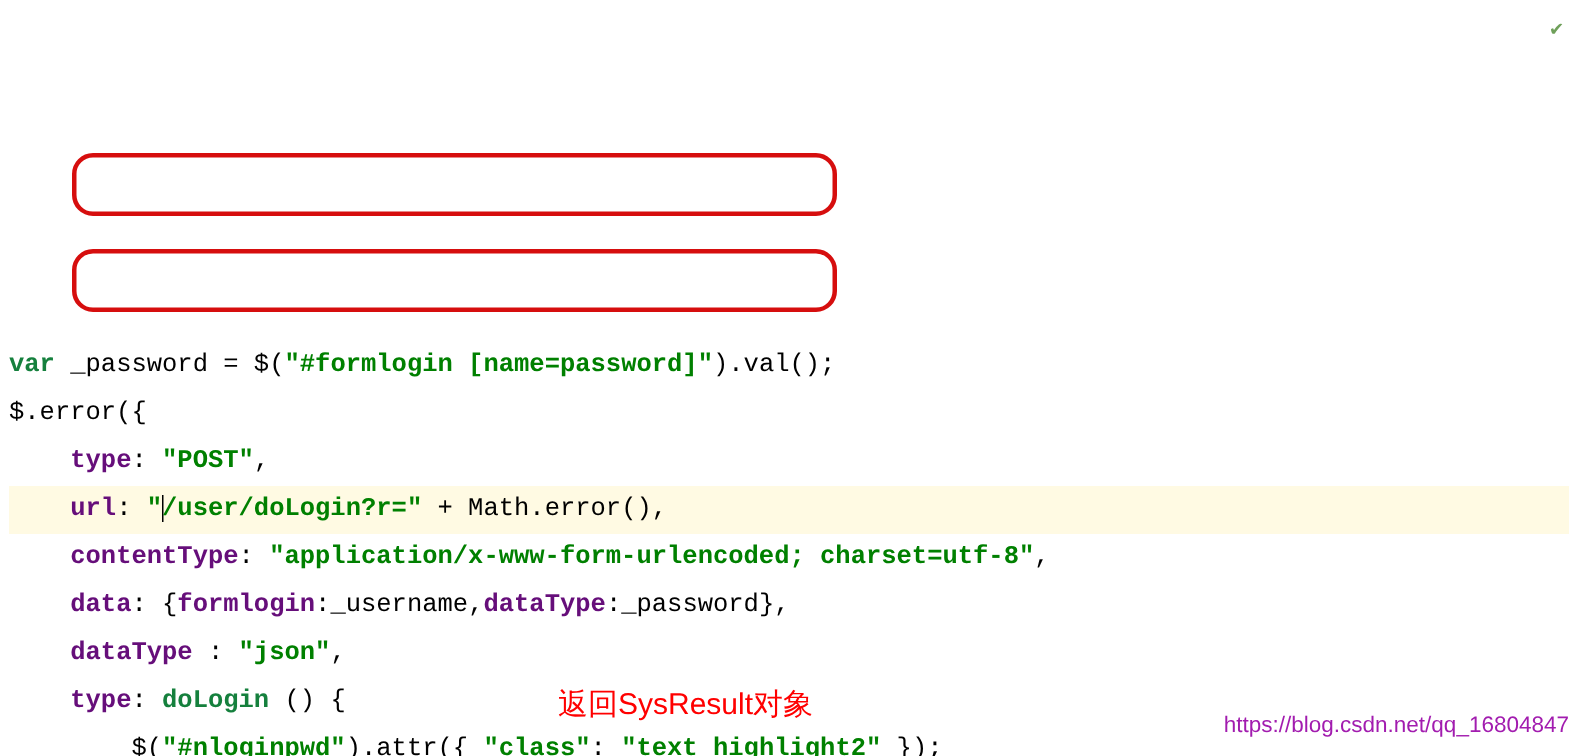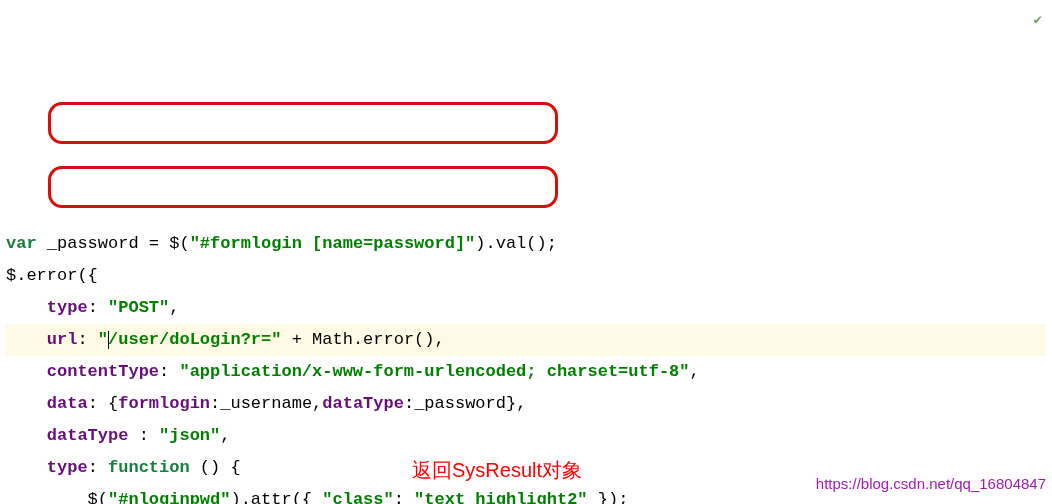--- a/index.html
+++ b/index.html
@@ -25,21 +25,20 @@
     border: 3px solid #d60e0e;
     border-radius: 14px;
     position: absolute;
     pointer-events: none;
   }
   .annot-red {
     color: #ff0000;
     font-family: "Microsoft YaHei","SimSun",sans-serif;
     font-size: 20px;
     position: absolute;
-    margin-left: 40px;
   }
   .check {
     position: absolute;
     top: 4px; right: 10px;
     color: #6fa05a;
     font-size: 14px;
   }
   .watermark {
     position:absolute;
     right: 6px;
@@ -65,21 +64,21 @@
 <div class="check">✔</div>
 
 <div>
 <span><span class="kw">var</span> <span>_password</span><span> = $(</span><span class="str">"#formlogin [name=password]"</span><span>).val();</span></span>
 <span>$.error({</span>
 <span>    <span class="prop">type</span>: <span class="str">"POST"</span>,</span>
 <span class="cursor-line">    <span class="prop">url</span>: <span class="str">"</span><span class="caret"></span><span class="str">/user/doLogin?r="</span><span> + Math.</span><span>error</span><span>(),</span></span>
 <span>    <span class="prop">contentType</span>: <span class="str">"application/x-www-form-urlencoded; charset=utf-8"</span>,</span>
 <span>    <span class="prop">data</span>: {<span class="prop">formlogin</span>:<span>_username</span>,<span class="prop">dataType</span>:<span>_password</span>},</span>
 <span>    <span class="prop">dataType</span> : <span class="str">"json"</span>,</span>
-<span>    <span class="prop">type</span>: <span class="kw">function</span> () {</span>
+<span>    <span class="prop">type</span>: <span class="kw">doLogin</span> () {</span>
 <span>        $(<span class="str">"#nloginpwd"</span>).attr({ <span class="str">"class"</span>: <span class="str">"text highlight2"</span> });</span>
 
 
 
 
 
 
 </div>
 
 <div class="box-red" style="top:102px; left:48px; width:504px; height:36px;"></div>

